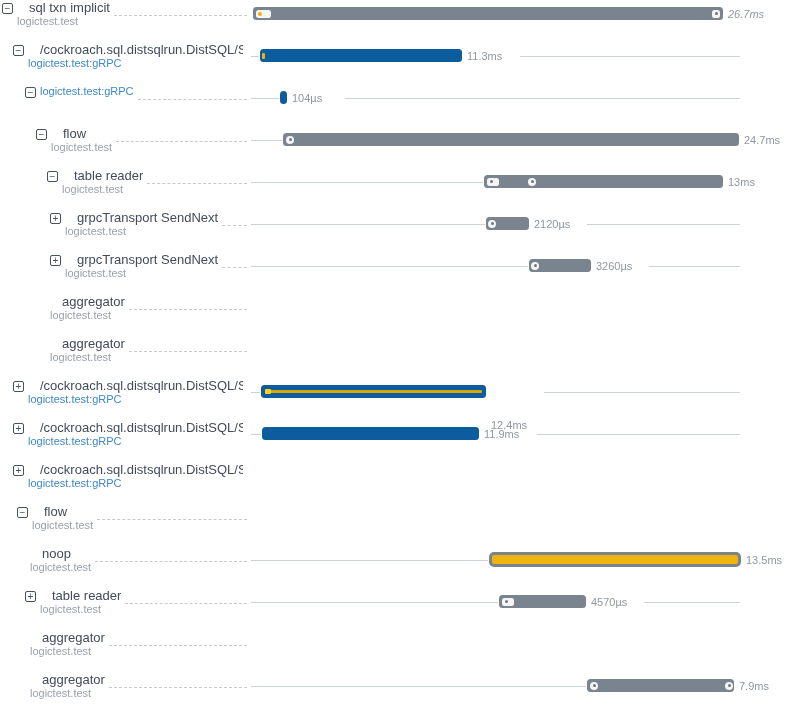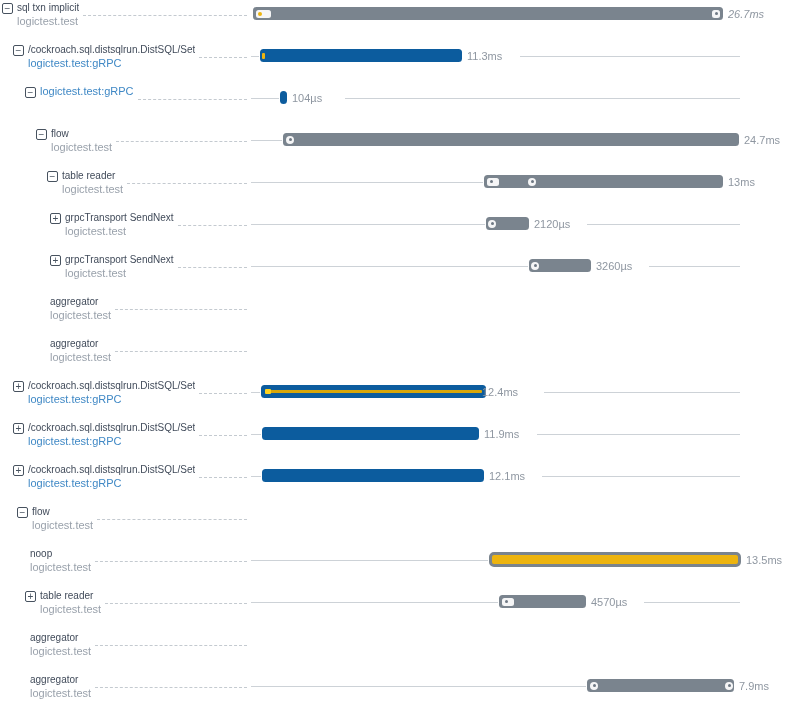--- a/index.html
+++ b/index.html
@@ -4,21 +4,21 @@
 <style>
   html,body{margin:0;padding:0;background:#fff;}
   body{width:786px;height:714px;overflow:hidden;font-family:"Liberation Sans",sans-serif;}
   #trace{width:786px;height:714px;}
   .row{position:relative;height:42px;}
   .labels{position:absolute;left:0;top:0;width:250px;height:42px;display:flex;align-items:flex-start;overflow:hidden;}
   .toggle{flex:0 0 auto;width:11px;height:11px;margin-top:3px;border:1px solid var(--icon);border-radius:2px;
           display:flex;align-items:center;justify-content:center;font-size:10px;line-height:1;color:var(--icon);
           box-sizing:border-box;cursor:pointer;background:#fff;}
   .texts{flex:0 1 auto;min-width:0;overflow:hidden;margin-left:4px;padding-top:1px;}
-  .op{font-size:10px;line-height:14px;color:var(--label);white-space:nowrap;}
+  .op{font-size:13px;line-height:14px;color:var(--label);white-space:nowrap;margin-left:12px;}
   .svc{font-size:11px;line-height:12px;white-space:nowrap;margin-top:0px;}
   .svc.gray{color:var(--sub_gray);}
   .svc.blue{color:var(--sub_blue);}
   .leader{flex:1 1 0;min-width:0;height:0;border-top:1px dashed var(--dash);margin:15px 3px 0 4px;}
   .timeline{position:absolute;left:250px;right:0;top:0;bottom:0;}
   .baseline{position:absolute;top:14px;height:1px;background:var(--line);}
   .bar{position:absolute;top:7px;height:13px;border-radius:3.5px;box-sizing:border-box;cursor:pointer;}
   .bar.gray{background:var(--bar_gray);}
   .bar.blue{background:var(--bar_blue);}
   .bar.blue-striped{background:var(--bar_blue);}
@@ -196,21 +196,21 @@
           <div class="svc blue">logictest.test:gRPC</div>
         </div>
         <div class="leader"></div>
       </div>
       <div class="timeline">
         <div class="baseline" style="left: 1px; width: 9px;"></div>
         <div class="bar blue-striped" style="left: 11px; width: 225px;">
           <div class="stripe"></div>
           <div class="mk ysquare" style="left: 4px;"></div>
         </div>
-        <div class="dur" style="left: 232px;">12.4ms</div>
+        <div class="dur" style="left: 241px; margin-top: 33px;">12.4ms</div>
         <div class="baseline" style="left: 294px; width: 196px;"></div>
       </div>
     </div>
     <div class="row">
       <div class="labels">
         <div class="toggle" style="margin-left: 13px;">+</div>
         <div class="texts">
           <div class="op">/cockroach.sql.distsqlrun.DistSQL/Set</div>
           <div class="svc blue">logictest.test:gRPC</div>
         </div>
@@ -225,26 +225,20 @@
     </div>
     <div class="row">
       <div class="labels">
         <div class="toggle" style="margin-left: 13px;">+</div>
         <div class="texts">
           <div class="op">/cockroach.sql.distsqlrun.DistSQL/Set</div>
           <div class="svc blue">logictest.test:gRPC</div>
         </div>
         <div class="leader"></div>
       </div>
-      <div class="timeline">
-        <div class="baseline" style="left: 1px; width: 10px;"></div>
-        <div class="bar blue" style="left: 12px; width: 222px;"></div>
-        <div class="dur" style="left: 239px;">12.1ms</div>
-        <div class="baseline" style="left: 292px; width: 198px;"></div>
-      </div>
     </div>
     <div class="row">
       <div class="labels">
         <div class="toggle" style="margin-left: 17px;">−</div>
         <div class="texts">
           <div class="op">flow</div>
           <div class="svc gray">logictest.test</div>
         </div>
         <div class="leader"></div>
       </div>

